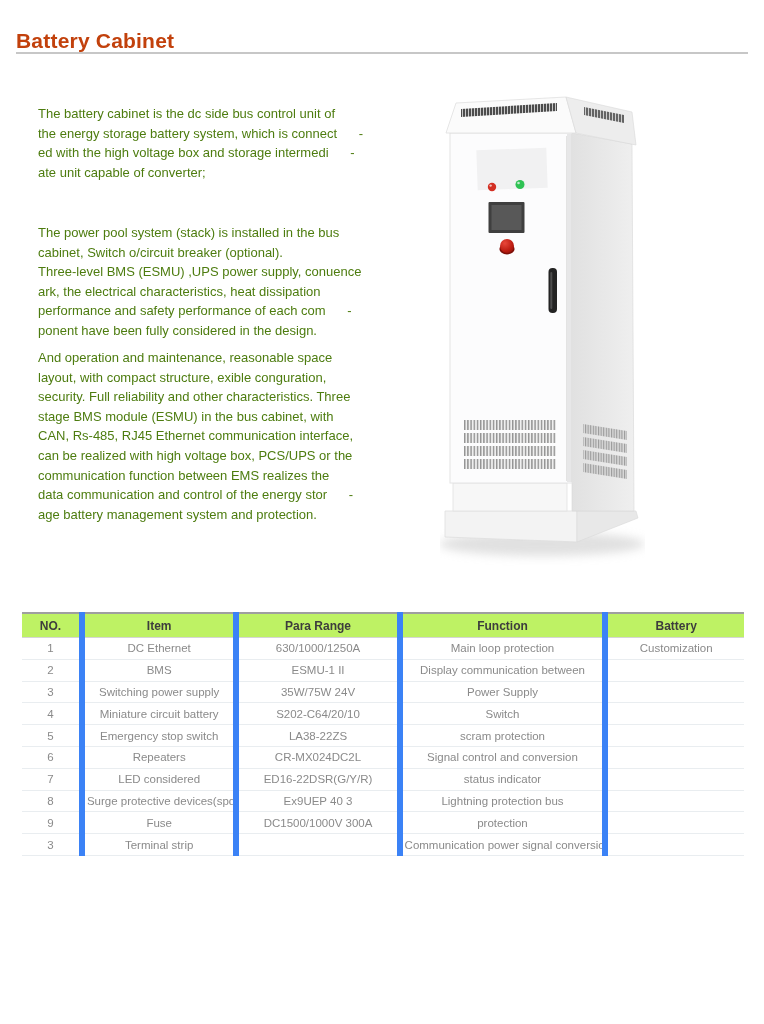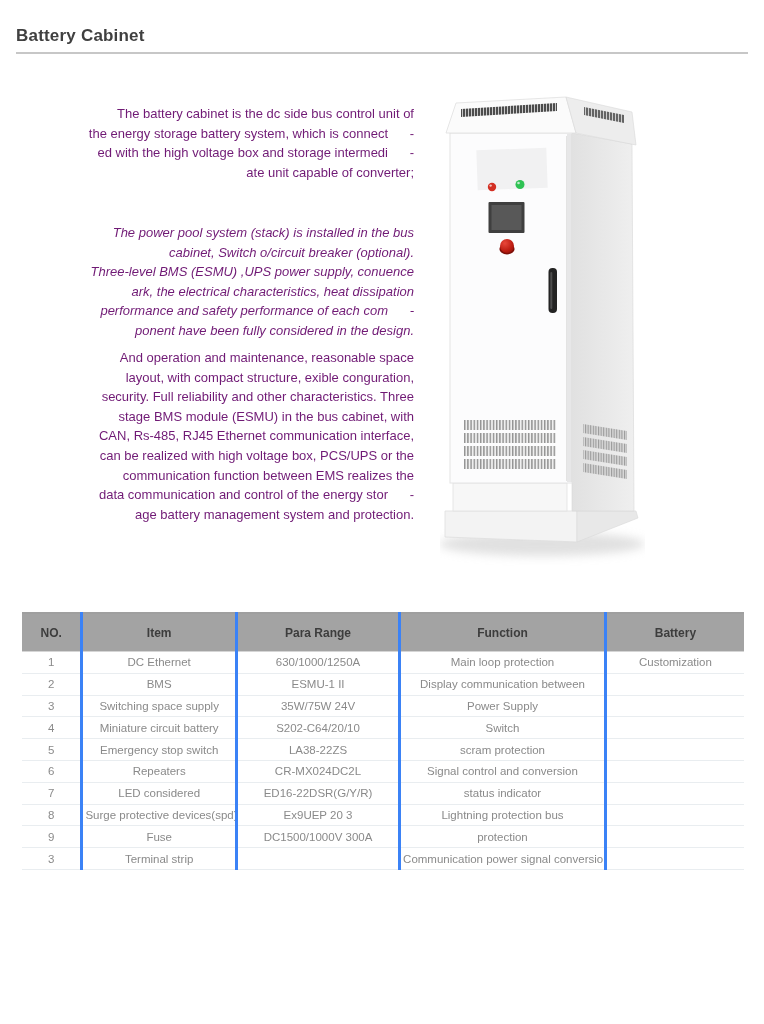--- a/index.html
+++ b/index.html
@@ -2,44 +2,44 @@
 <html><head>
 <meta charset="utf-8">
 <style>
   html,body { margin:0; padding:0; }
   body {
     width:764px; height:1024px; position:relative; background:#ffffff;
     font-family:"Liberation Sans", sans-serif; overflow:hidden;
   }
   .page-title {
     position:absolute; left:16px; top:15px;
-    font-size:17px; font-weight:bold; color:#404040; letter-spacing:.2px;
+    font-size:21px; font-weight:bold; color:#c2410c; letter-spacing:.2px;
   }
   .title-rule {
     position:absolute; left:16px; top:52px; width:732px; height:0;
     border-top:2px solid #c7c7c7;
   }
   .intro-para {
     position:absolute; left:38px; width:376px; margin:0;
-    white-space:pre-wrap; font-size:13px; line-height:19.6px; color:#701a75;text-align:right;
+    white-space:pre-wrap; font-size:13px; line-height:19.6px; color:#4d7c0f;
   }
   .p1 { top:104px; }
-  .p2 { top:223px;font-style:italic; }
+  .p2 { top:223px; }
   .p3 { top:348px; }
   .cabinet-figure { position:absolute; left:440px; top:88px; width:205px; height:478px; }
   .spec-table {
     position:absolute; left:22px; top:612px; width:722px;
     border-collapse:collapse; table-layout:fixed;
   }
   .spec-table thead th {
-    background:#a3a3a3; border-top:2px solid #9f9f9f; border-bottom:1px solid #d5d5d5;
+    background:#bef264; border-top:2px solid #9f9f9f; border-bottom:1px solid #d5d5d5;
     font-size:12px; font-weight:bold; color:#3d3d3d; height:23px; text-align:center;
-    padding:7px 2px;
-  }
-  .spec-table th + th, .spec-table td + td { border-left:3px solid #3b82f6;margin-top:40px; }
+    padding:0 2px;
+  }
+  .spec-table th + th, .spec-table td + td { border-left:6px solid #3b82f6;margin-top:40px; }
   .spec-table tbody td {
     height:20.8px; font-size:11.5px; color:#8a8a8a; text-align:center;
     border-bottom:1px solid #e9edf0; padding:0 2px; overflow:hidden; white-space:nowrap;
   }
   col.c-no { width:8.3%; } col.c-item { width:21.4%; } col.c-para { width:22.6%; }
   col.c-func { width:28.5%; } col.c-rem { width:19.2%; }
 </style>
 </head>
 <body>
 
@@ -169,21 +169,21 @@
     </tr>
     <tr>
       <td>2</td>
       <td>BMS</td>
       <td>ESMU-1 II</td>
       <td>Display communication between</td>
       <td></td>
     </tr>
     <tr>
       <td>3</td>
-      <td>Switching space supply</td>
+      <td>Switching power supply</td>
       <td>35W/75W 24V</td>
       <td>Power Supply</td>
       <td></td>
     </tr>
     <tr>
       <td>4</td>
       <td>Miniature circuit battery</td>
       <td>S202-C64/20/10</td>
       <td>Switch</td>
       <td></td>
@@ -205,21 +205,21 @@
     <tr>
       <td>7</td>
       <td>LED considered</td>
       <td>ED16-22DSR(G/Y/R)</td>
       <td>status indicator</td>
       <td></td>
     </tr>
     <tr>
       <td>8</td>
       <td>Surge protective devices(spd)</td>
-      <td>Ex9UEP 20 3</td>
+      <td>Ex9UEP 40 3</td>
       <td>Lightning protection bus</td>
       <td></td>
     </tr>
     <tr>
       <td>9</td>
       <td>Fuse</td>
       <td>DC1500/1000V 300A</td>
       <td>protection</td>
       <td></td>
     </tr>

